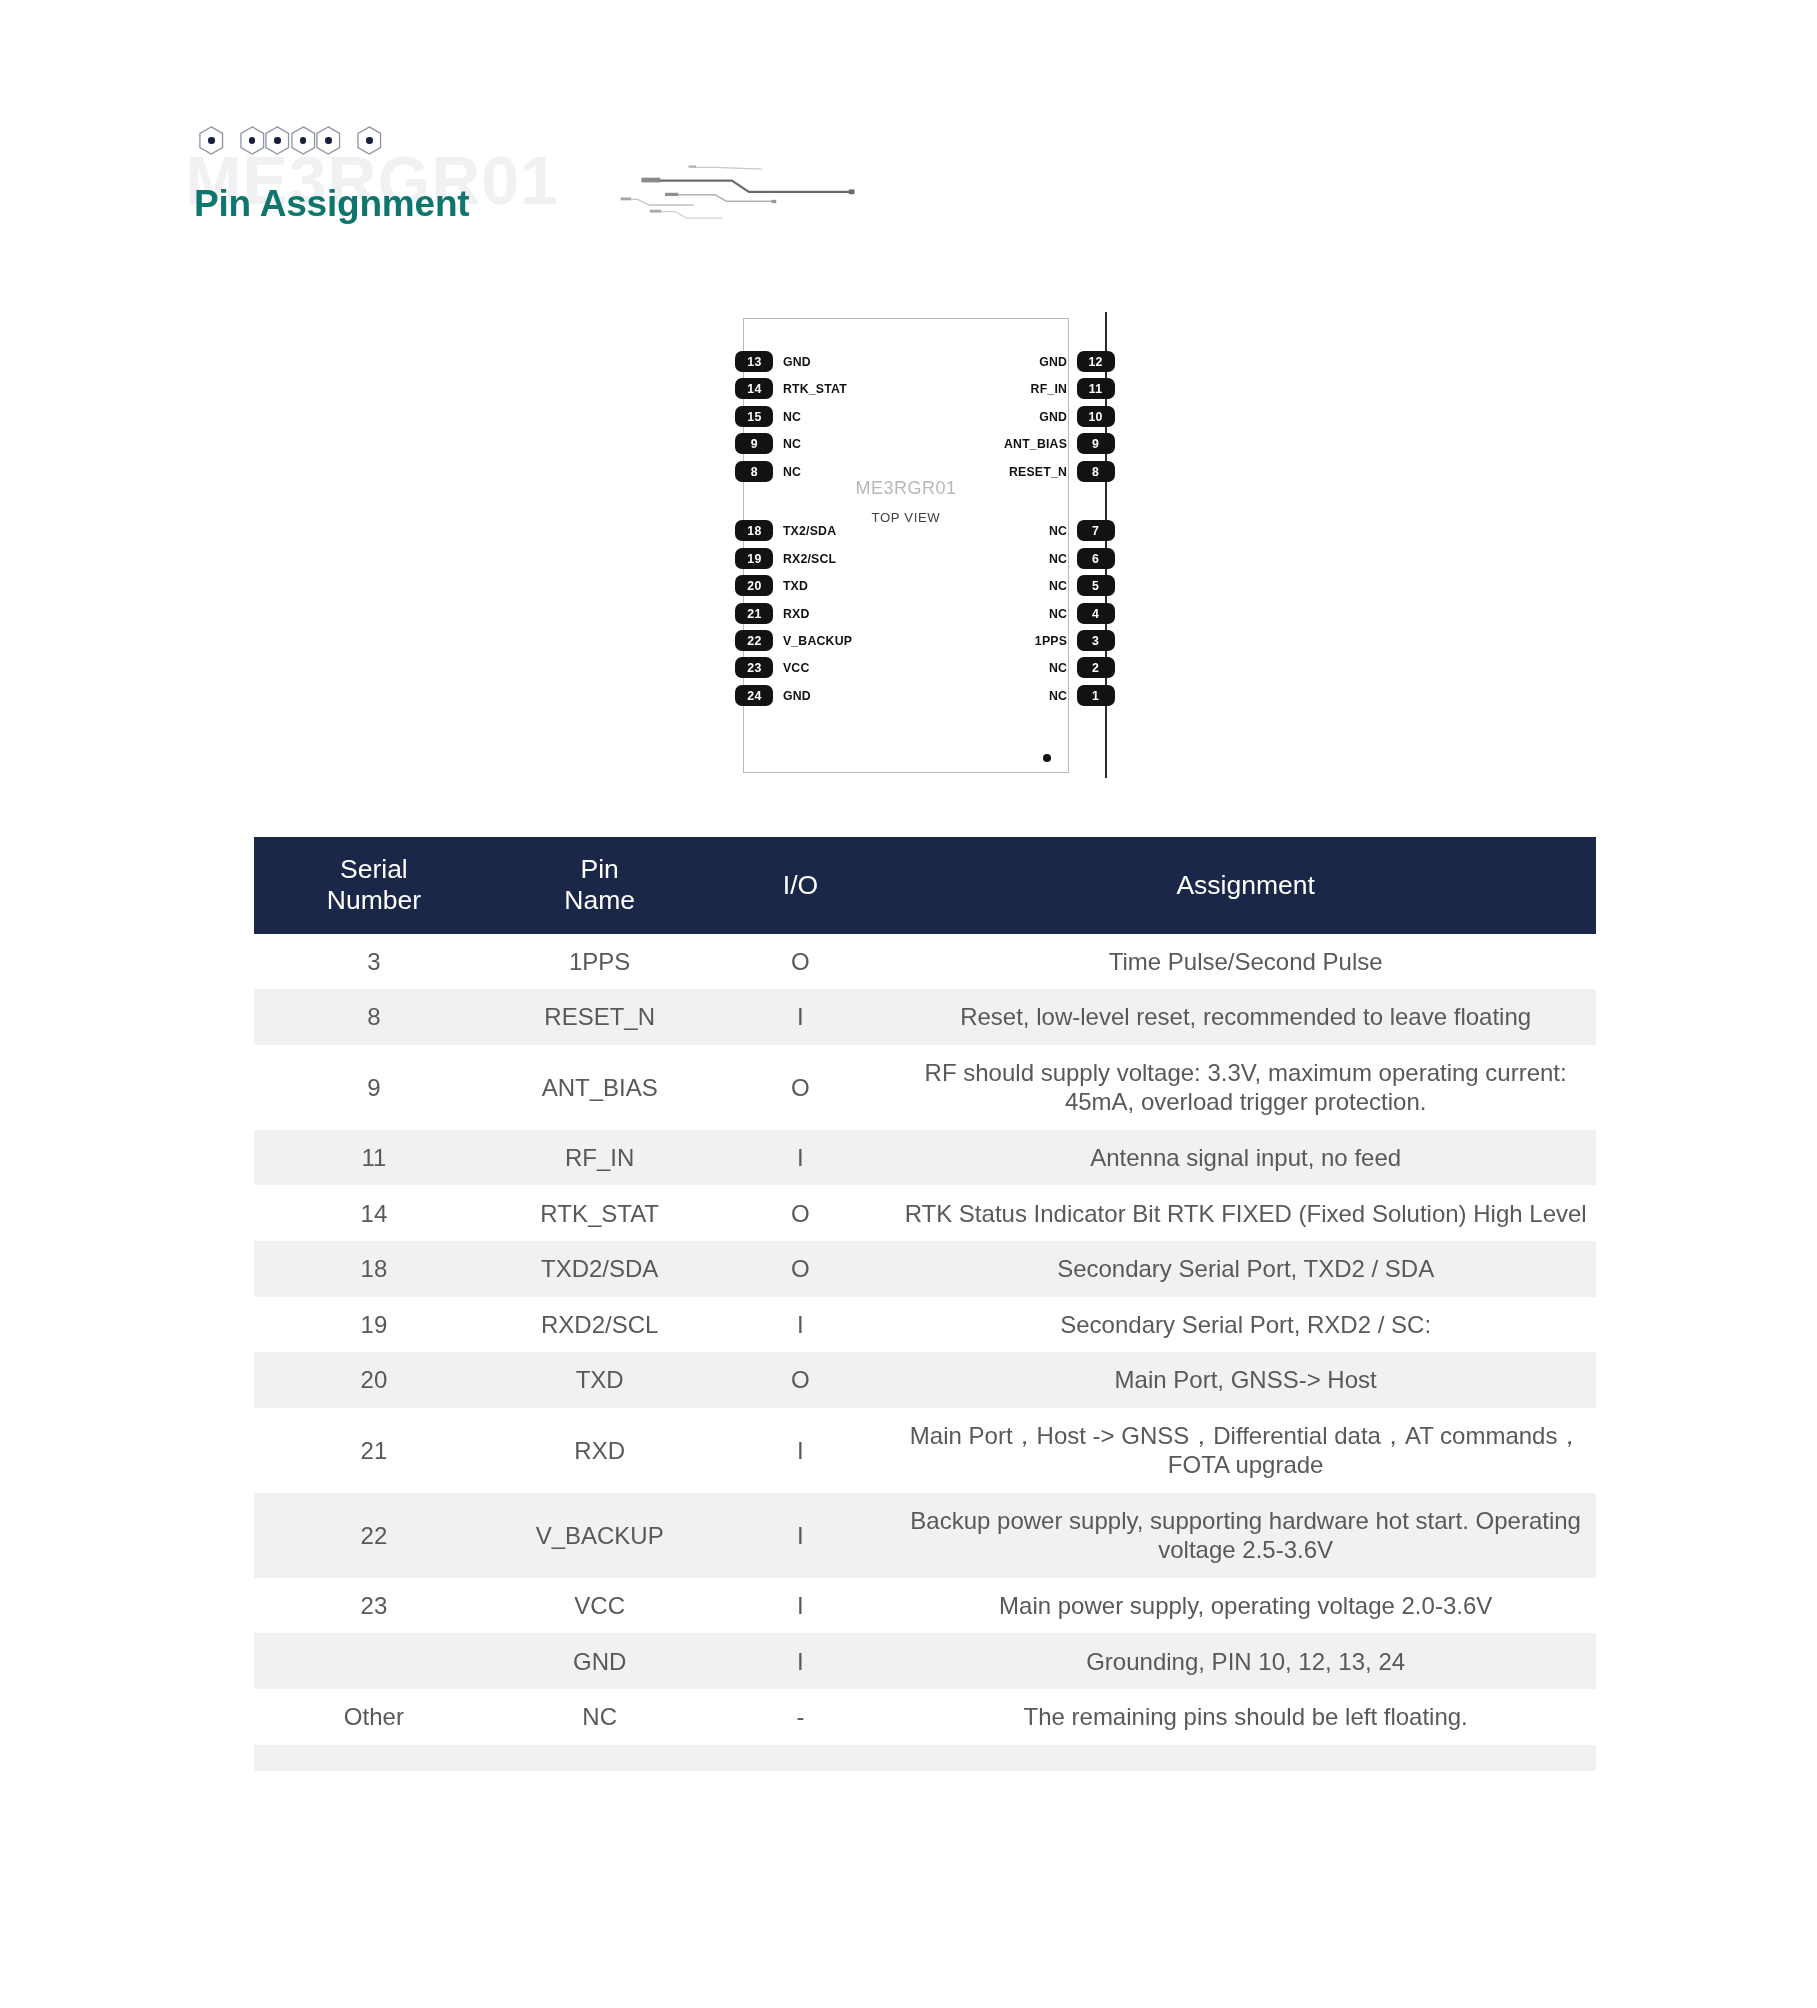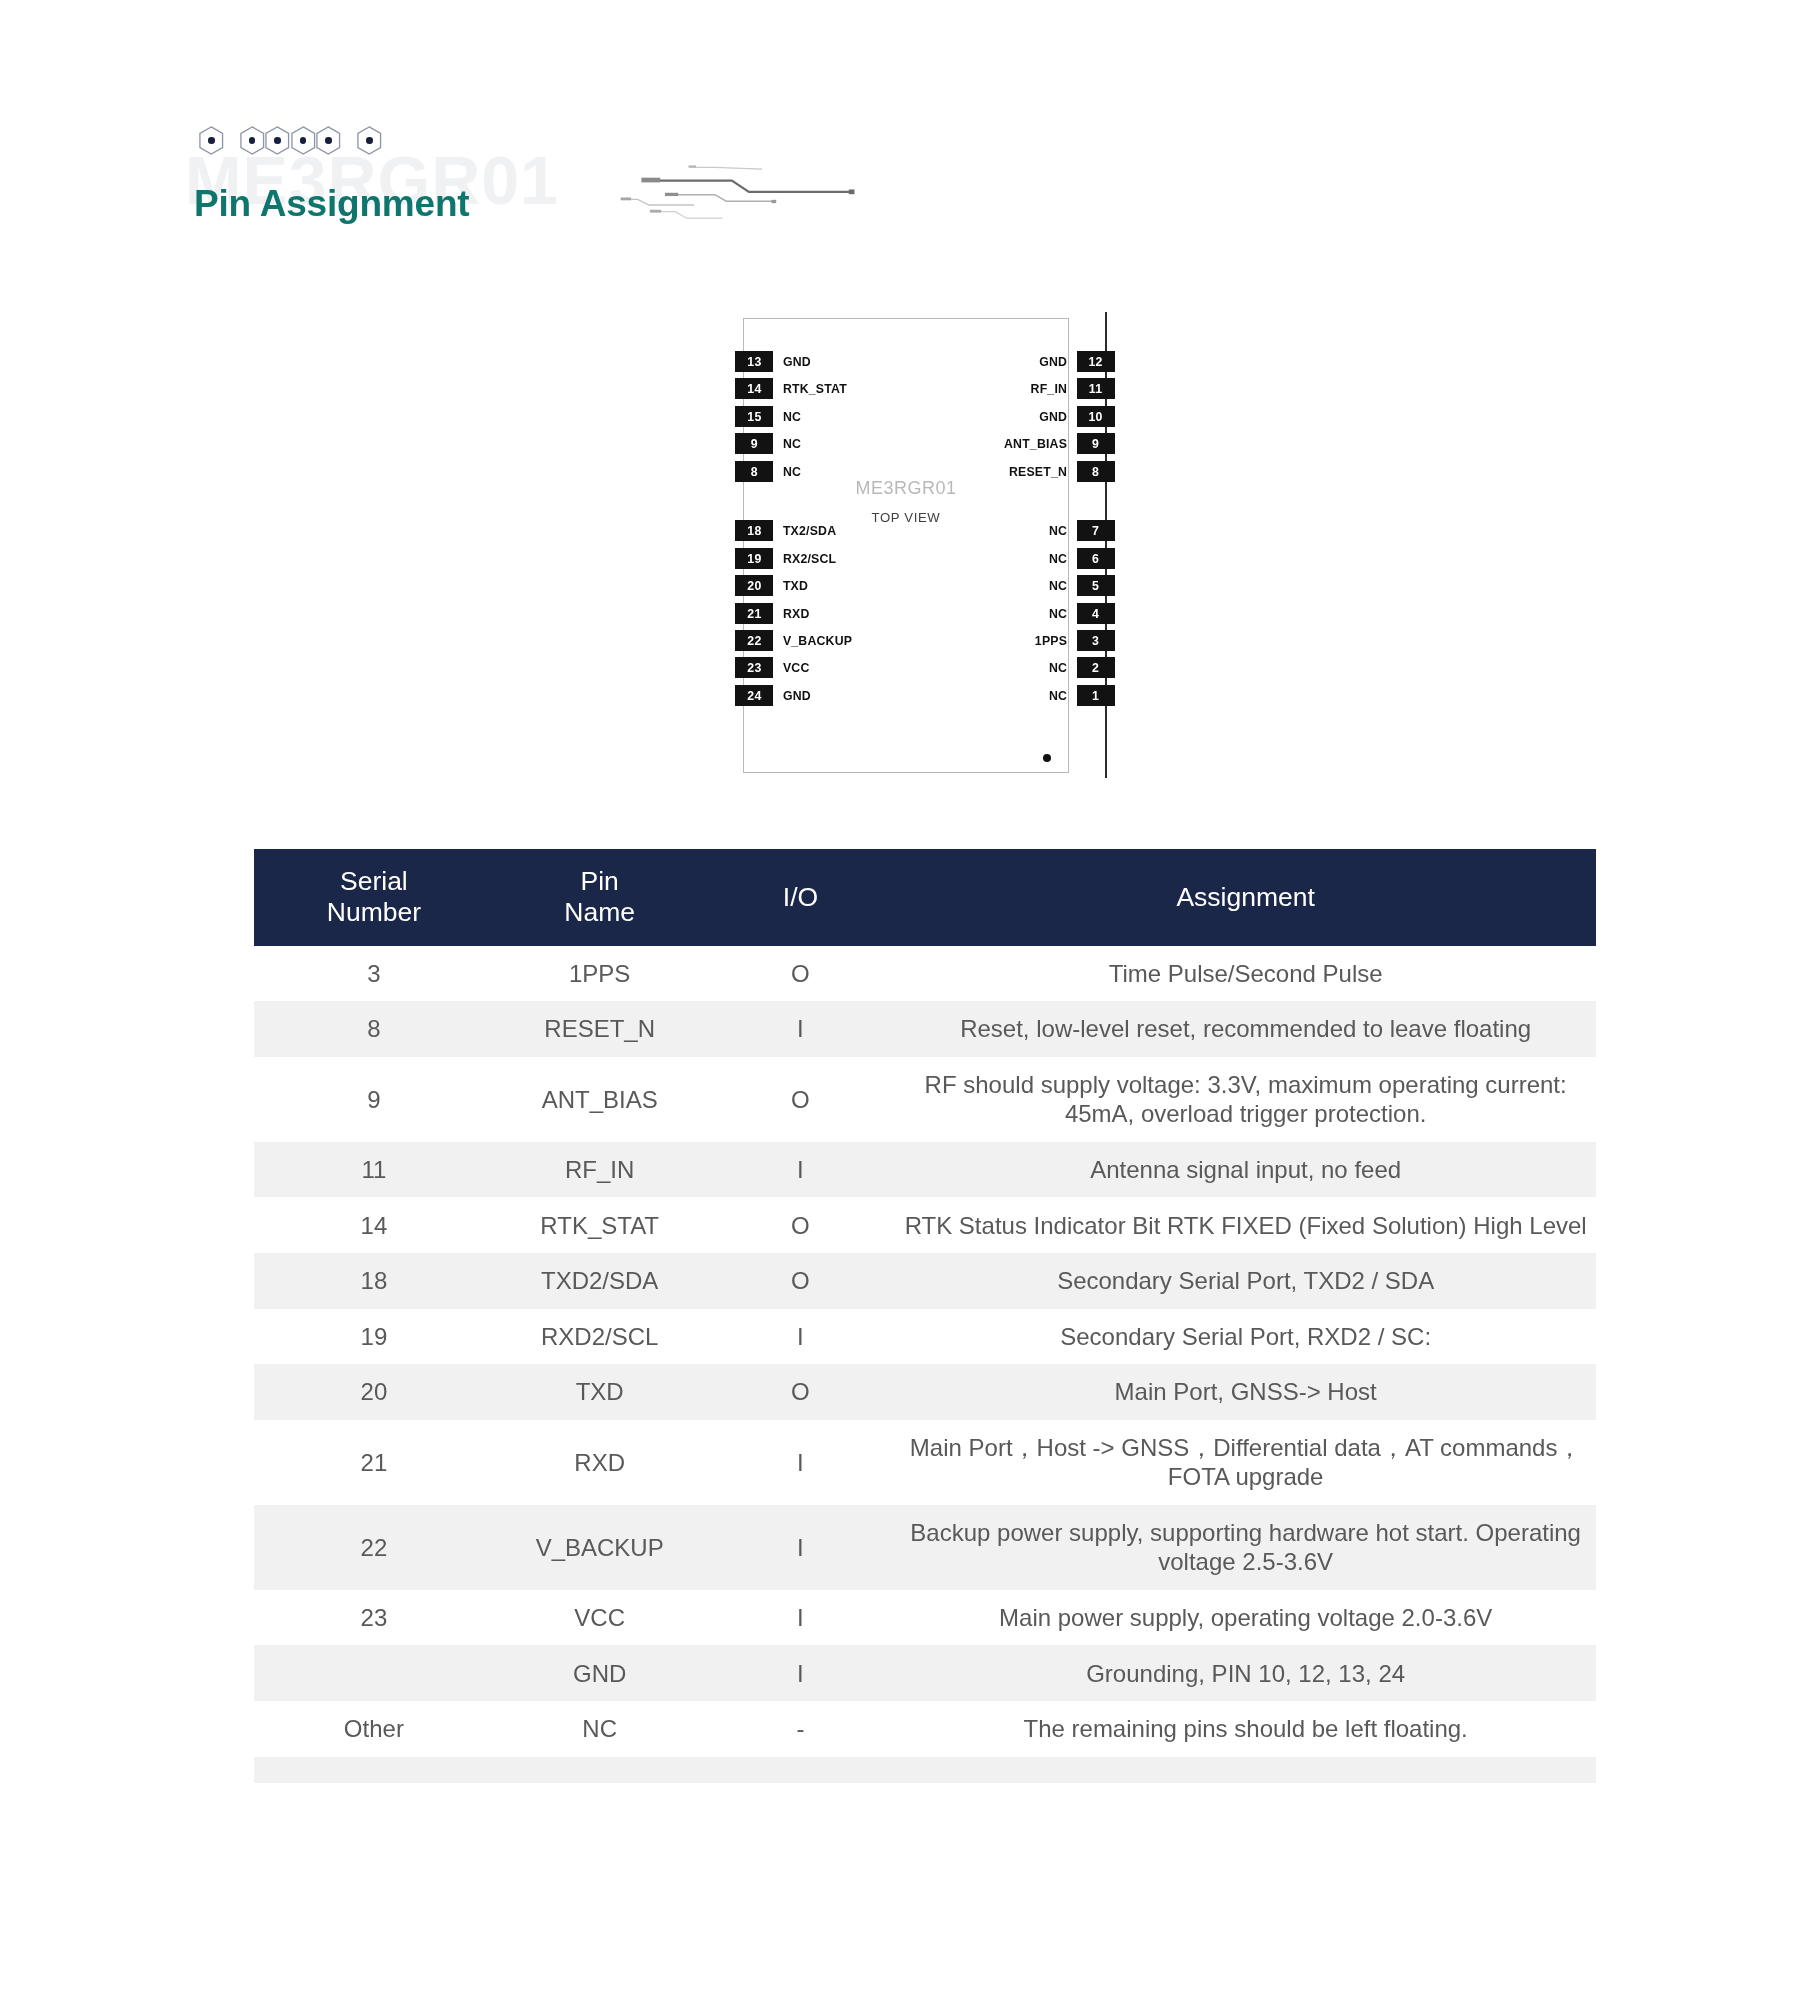--- a/index.html
+++ b/index.html
@@ -142,40 +142,40 @@
     height: 21px;
     background: #121212;
     color: #ffffff;
     font-size: 12.3px;
     font-weight: bold;
     display: flex;
     align-items: center;
     justify-content: center;
     letter-spacing: 0.3px;
     flex: 0 0 auto;
+    border-radius: 7px;
   }
   .pin-label {
     font-size: 12.3px;
     font-weight: bold;
     color: #111111;
     letter-spacing: 0.2px;
     white-space: nowrap;
   }
   .pin-left { left: -7.6px; }
   .pin-left .pin-label { margin-left: 9.5px; }
   .pin-right { right: -7.6px; flex-direction: row-reverse; }
   .pin-right .pin-label { margin-right: 9.5px; }
 
   
   .table-wrap {
     position: absolute;
     left: 254px;
     top: 837px;
     width: 1342px;
-    margin-top: 12px;
   }
   table.pin-table {
     width: 1342px;
     border-collapse: collapse;
     table-layout: fixed;
   }
   table.pin-table thead th {
     background: #1a2749;
     color: #ffffff;
     font-weight: normal;

